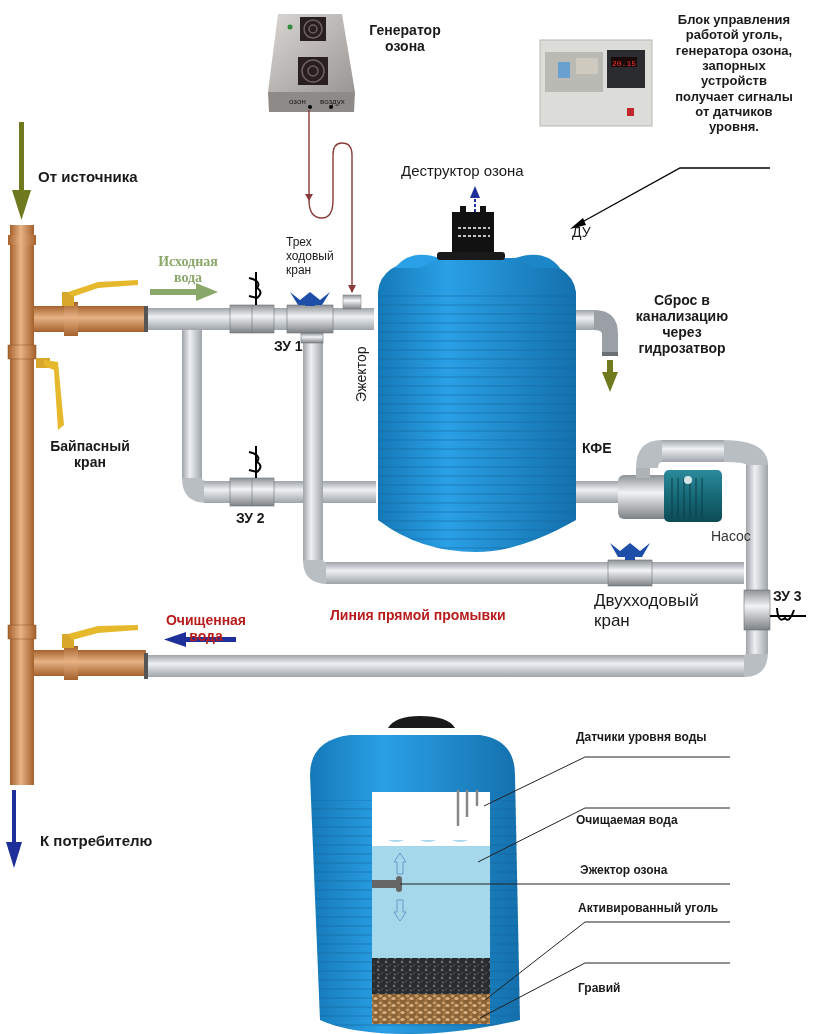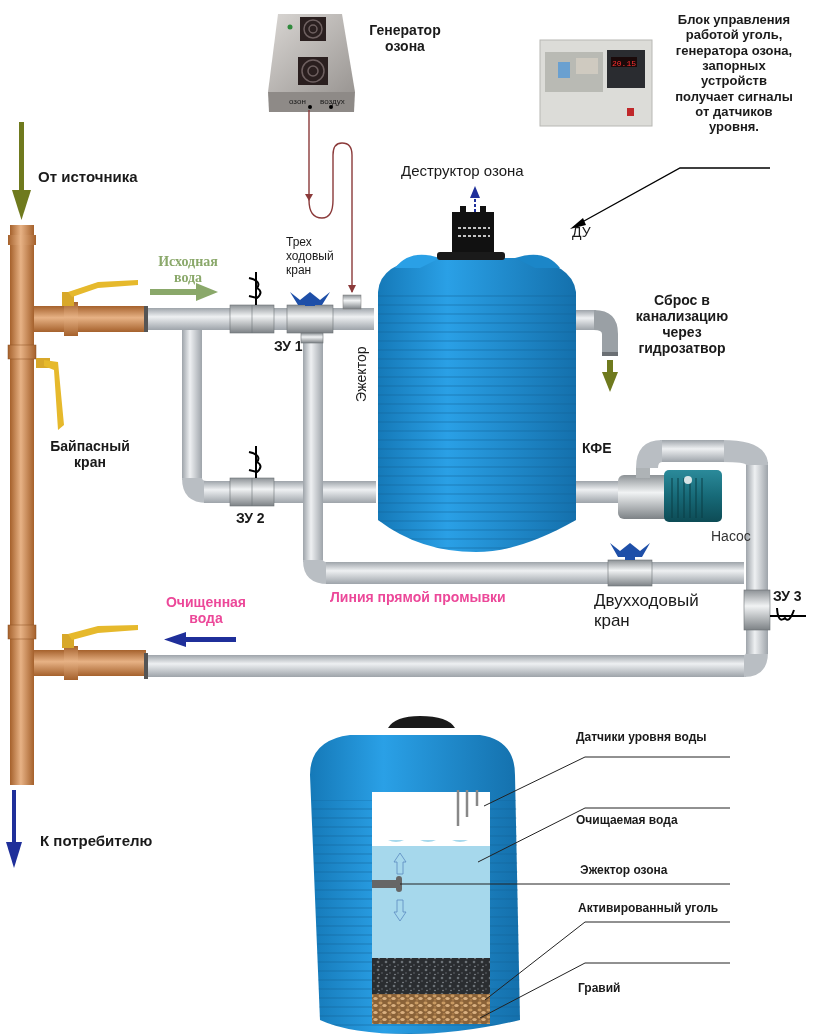--- a/index.html
+++ b/index.html
@@ -8,21 +8,21 @@
   svg#diagram { position:absolute; left:0; top:0; }
   .lbl { position:absolute; font-family:"Liberation Sans", sans-serif; line-height:1.15; }
   .b { font-weight:bold; }
   .c { text-align:center; }
   .f15 { font-size:15px; }
   .f14 { font-size:14px; }
   .f13 { font-size:13px; }
   .f12 { font-size:12px; }
   .f11 { font-size:17px; }
   .green { color:#8aa86a; }
-  .navy { color:#ec4899; }
+  .navy { color:#b91c1c;margin-top:18px; }
   .vert { transform:rotate(-90deg); transform-origin:left top; }
 </style>
 </head>
 <body>
 
 <svg id="diagram" width="818" height="1034" viewBox="0 0 818 1034">
   <defs>
     <linearGradient id="copperV" x1="0" x2="1" y1="0" y2="0">
       <stop offset="0" stop-color="#a5612c"></stop>
         <stop offset="0.45" stop-color="#e7b285"></stop>

